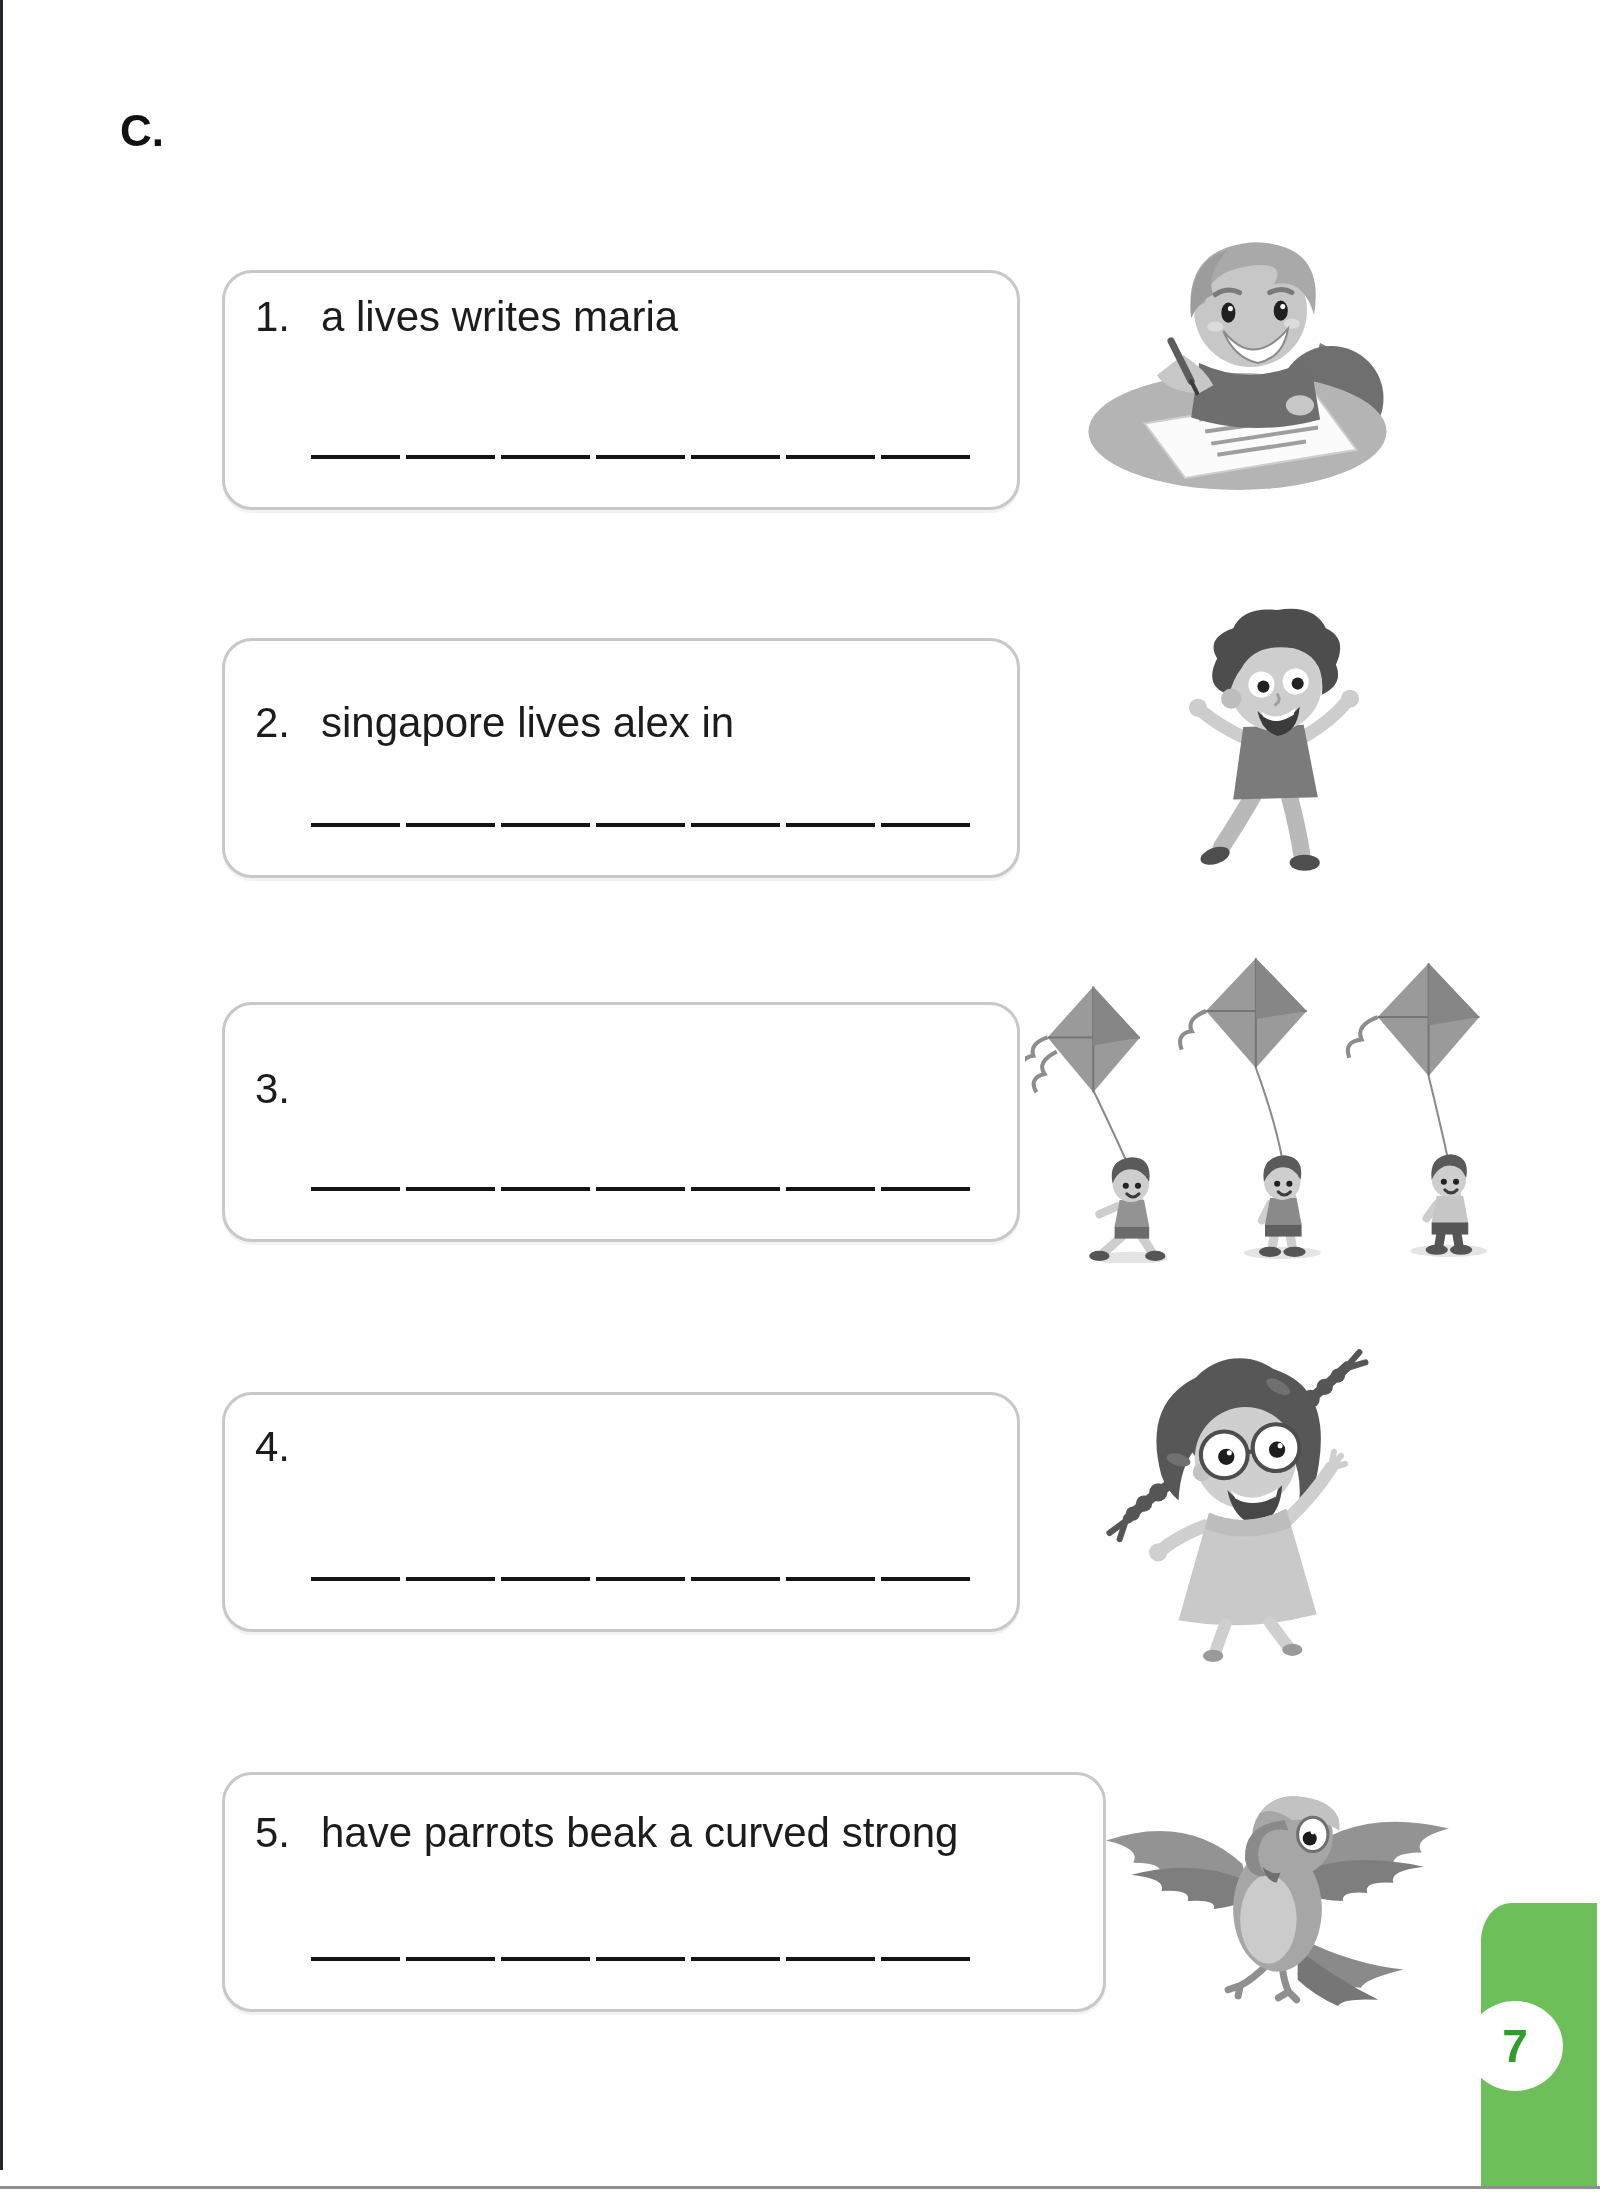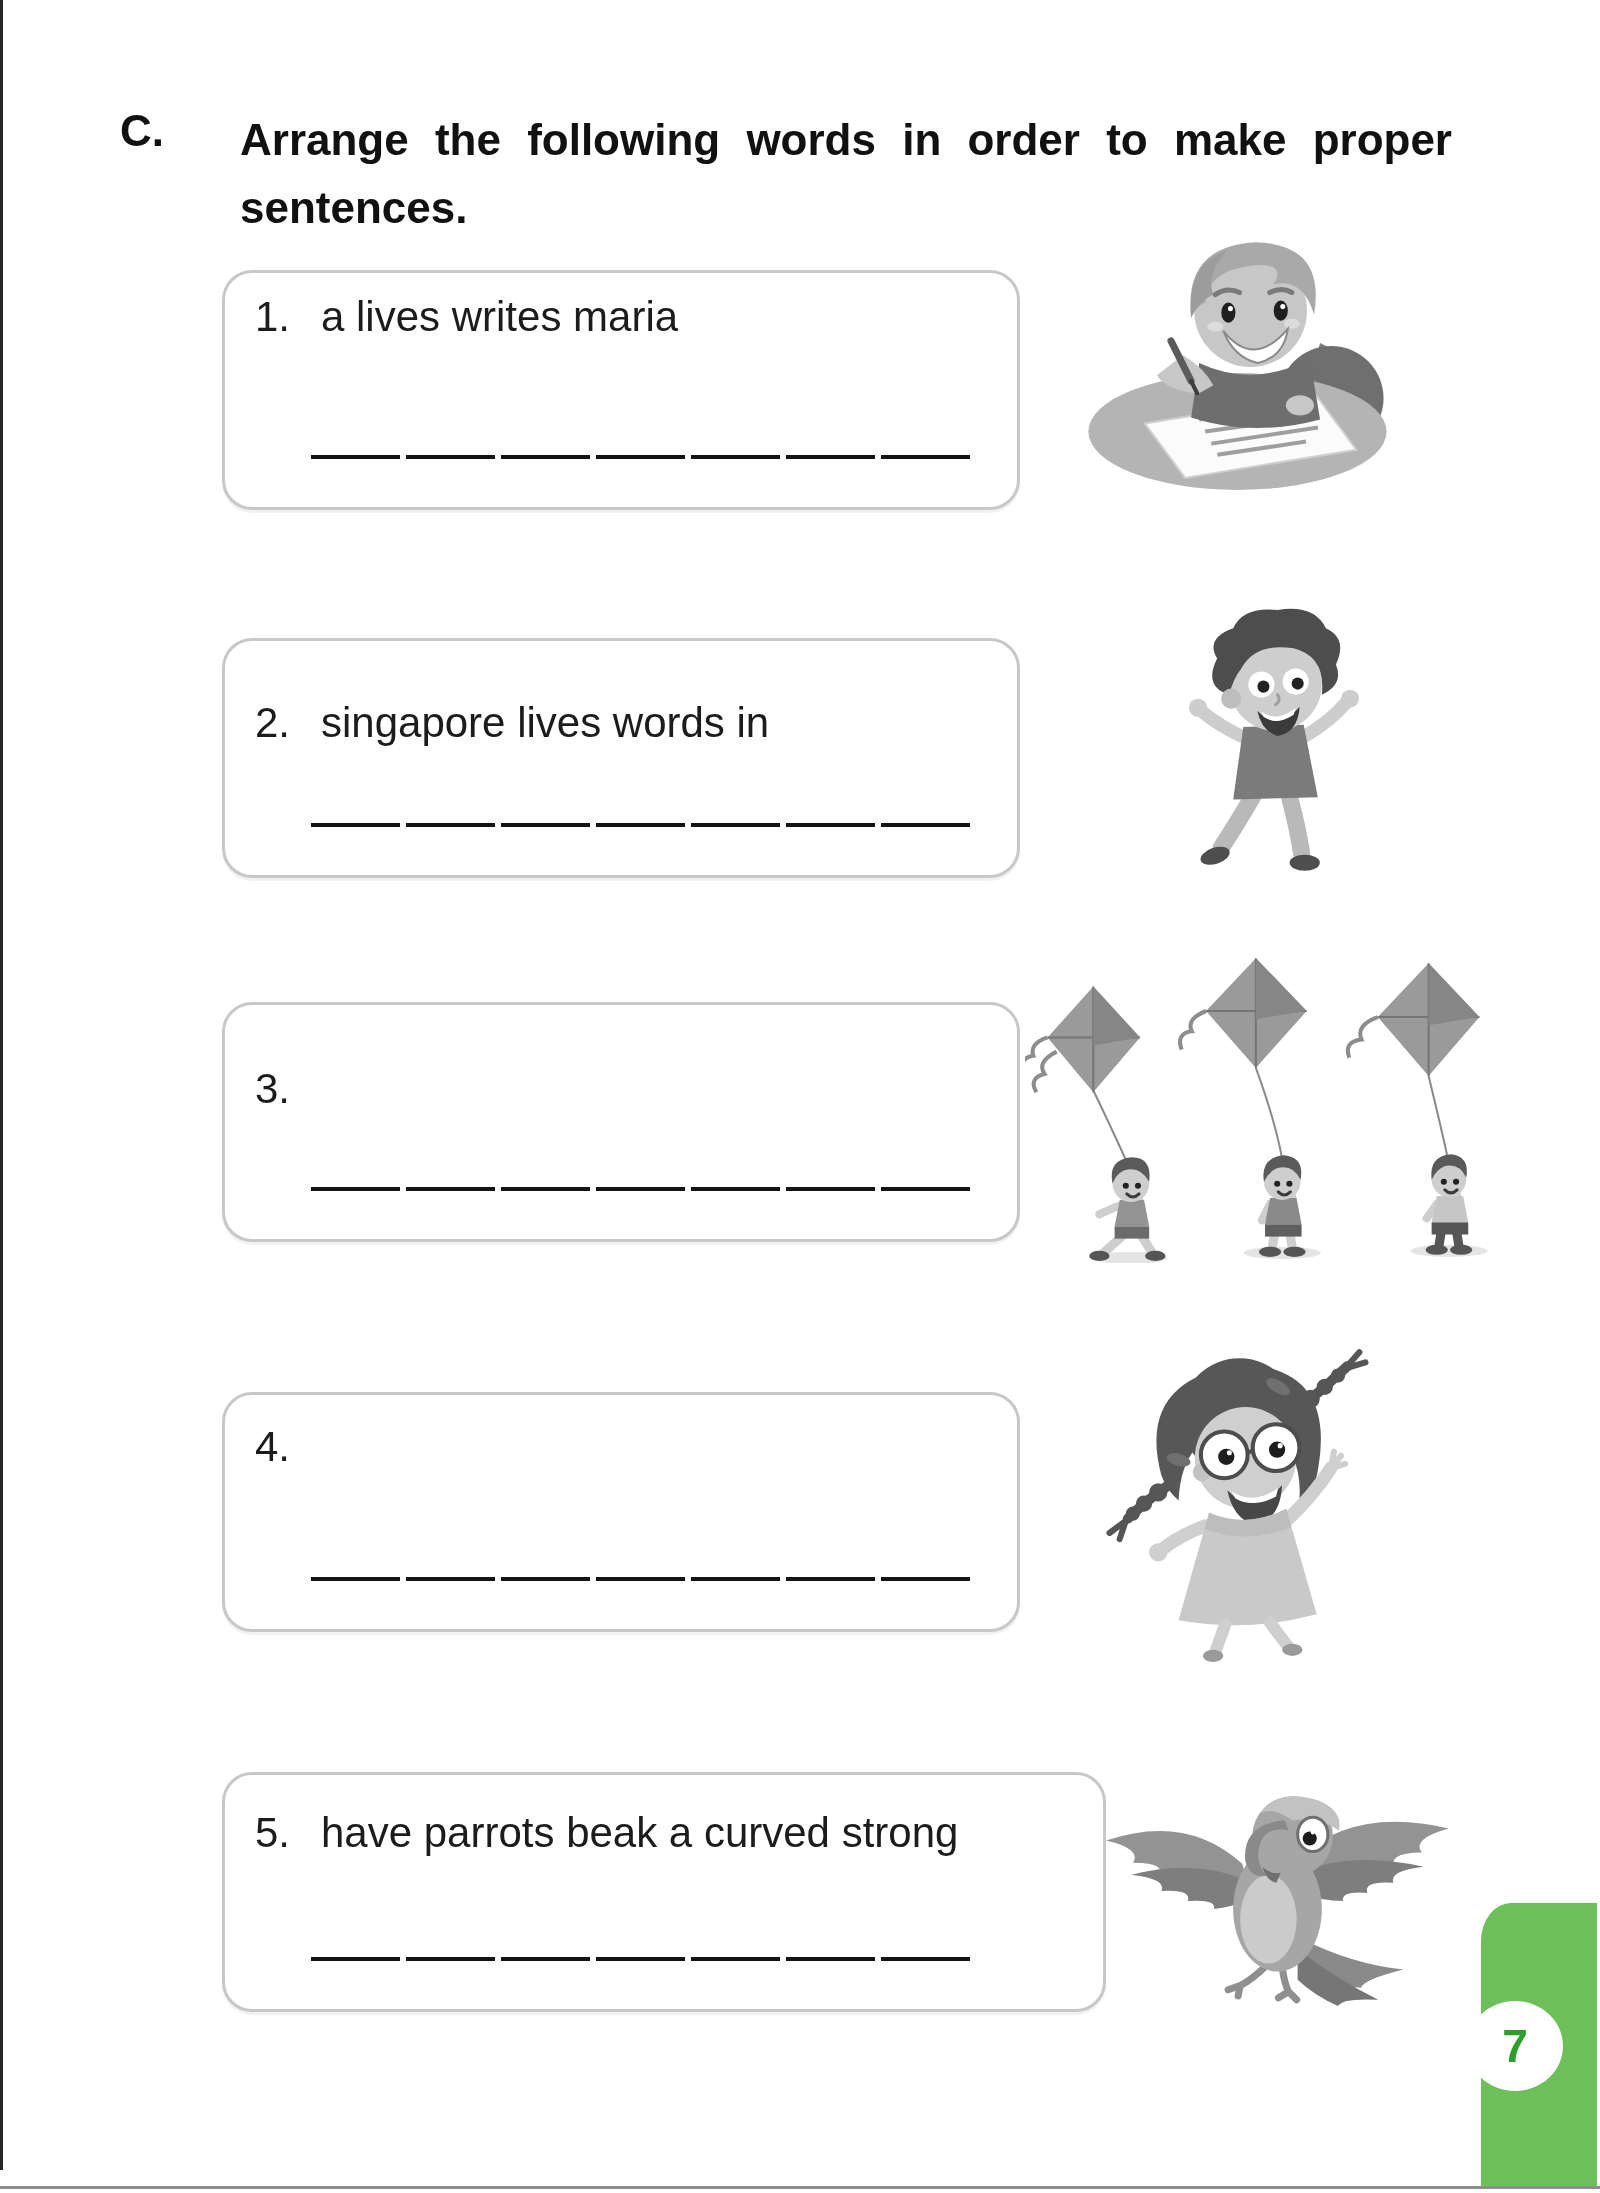--- a/index.html
+++ b/index.html
@@ -42,21 +42,20 @@
     font-size:46px;font-weight:700;color:#2f9e2c;
   }
 </style>
 </head>
 <body>
 
 <div class="page">
   <div class="left-edge-line"></div>
 
   <div class="section-label">C.</div>
-  <div class="instruction">Arrange the following words in order to make proper sentences.</div>
 
   <section class="qbox" style="top:270px">
     <div class="q-row" style="top:20px">
       <span class="q-num">1.</span>
       <span class="q-text">a lives writes maria</span>
     </div>
     <div class="blank"></div>
   </section>
   <div class="illu" style="left:1085px;top:222px;width:315px;height:272px">
     <svg viewBox="0 0 310 270">
@@ -86,21 +85,21 @@
       <path d="M112,170 Q80,168 70,152 L96,132 Q118,146 126,162 Z" fill="#c7c7c7"></path>
       <line x1="84" y1="118" x2="104" y2="158" stroke="#5c5c5c" stroke-width="7" stroke-linecap="round"></line>
       <line x1="104" y1="158" x2="110" y2="170" stroke="#3c3c3c" stroke-width="4" stroke-linecap="round"></line>
       <ellipse cx="212" cy="182" rx="14" ry="10" fill="#c7c7c7"></ellipse>
     </svg>
   </div>
 
   <section class="qbox" style="top:638px">
     <div class="q-row" style="top:58px">
       <span class="q-num">2.</span>
-      <span class="q-text">singapore lives words in</span>
+      <span class="q-text">singapore lives alex in</span>
     </div>
     <div class="blank"></div>
   </section>
   <div class="illu" style="left:1183px;top:598px;width:180px;height:292px">
     <svg viewBox="0 0 175 290">
       <path d="M62,140 Q35,128 16,112" stroke="#cdcdcd" stroke-width="13" fill="none" stroke-linecap="round"></path>
       <path d="M118,138 Q145,122 160,104" stroke="#cdcdcd" stroke-width="13" fill="none" stroke-linecap="round"></path>
       <circle cx="13" cy="109" r="9" fill="#cdcdcd"></circle>
       <circle cx="164" cy="100" r="9" fill="#cdcdcd"></circle>
       <path d="M68,196 Q52,224 36,248" stroke="#b9b9b9" stroke-width="17" fill="none" stroke-linecap="round"></path>

